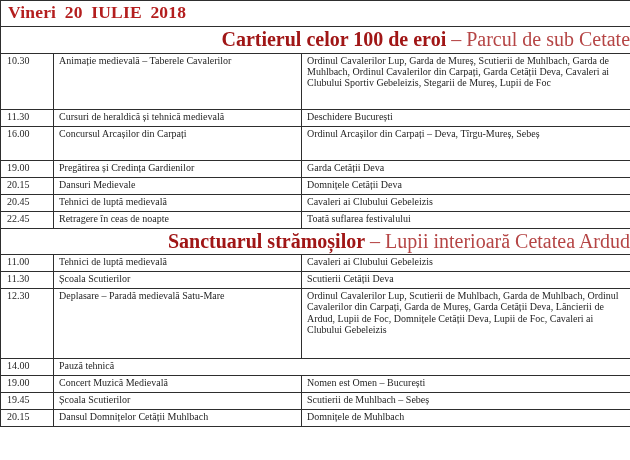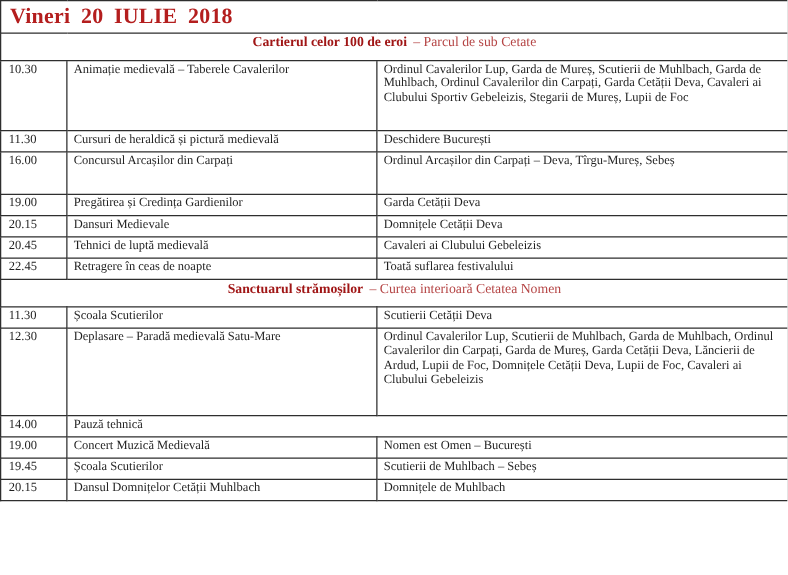--- a/index.html
+++ b/index.html
@@ -24,21 +24,21 @@
   col.c-time { width: 53px; }
   col.c-act  { width: 248px; }
   col.c-part { width: 329px; }
 
   tr.r-title { height: 26px; }
   tr.r-title td {
     font-size: 17.5px; font-weight: bold; color: #B41E1E;
     padding: 2px 0 2px 7px; word-spacing: 4px; letter-spacing: .2px;
   }
   tr.r-head { height: 22px; }
-  tr.r-head td { text-align: center; font-size: 11px; padding: 1px 0 2px 0; }
+  tr.r-head td { text-align: right; font-size: 20px; padding: 1px 0 2px 0; }
   .head-bold { font-weight: bold; color: #A01616; }
   .head-rest { color: #B54545; margin-left: 5px; }
 
   tr.r-single { height: 17px; }
   tr.r-lines4 { height: 56px; }
   tr.r-lines2a { height: 34px; }
   tr.r-lines5 { height: 70px; margin-top: 40px; }
   tr.r-lines2b { height: 35px; }
 
   td.time-cell { padding-left: 6px; }
@@ -64,21 +64,21 @@
       <td colspan="3"><span class="head-bold">Cartierul celor 100 de eroi</span><span class="head-rest">– Parcul de sub Cetate</span></td>
     </tr>
 
     <tr class="r-lines4">
       <td class="time-cell">10.30</td>
       <td>Animație medievală – Taberele Cavalerilor</td>
       <td>Ordinul Cavalerilor Lup, Garda de Mureș, Scutierii de Muhlbach, Garda de Muhlbach, Ordinul Cavalerilor din Carpați, Garda Cetății Deva, Cavaleri ai Clubului Sportiv Gebeleizis, Stegarii de Mureș, Lupii de Foc</td>
     </tr>
     <tr class="r-single">
       <td class="time-cell">11.30</td>
-      <td>Cursuri de heraldică și pictură medievală</td>
+      <td>Cursuri de heraldică și tehnică medievală</td>
       <td>Deschidere București</td>
     </tr>
     <tr class="r-lines2a">
       <td class="time-cell">16.00</td>
       <td>Concursul Arcașilor din Carpați</td>
       <td>Ordinul Arcașilor din Carpați – Deva, Tîrgu-Mureș, Sebeș</td>
     </tr>
     <tr class="r-single">
       <td class="time-cell">19.00</td>
       <td>Pregătirea și Credința Gardienilor</td>
@@ -94,23 +94,28 @@
       <td>Tehnici de luptă medievală</td>
       <td>Cavaleri ai Clubului Gebeleizis</td>
     </tr>
     <tr class="r-single">
       <td class="time-cell">22.45</td>
       <td>Retragere în ceas de noapte</td>
       <td>Toată suflarea festivalului</td>
     </tr>
 
     <tr class="r-head">
-      <td colspan="3"><span class="head-bold">Sanctuarul strămoșilor</span><span class="head-rest">– Curtea interioară Cetatea Nomen</span></td>
+      <td colspan="3"><span class="head-bold">Sanctuarul strămoșilor</span><span class="head-rest">– Lupii interioară Cetatea Ardud</span></td>
     </tr>
 
+    <tr class="r-single">
+      <td class="time-cell">11.00</td>
+      <td>Tehnici de luptă medievală</td>
+      <td>Cavaleri ai Clubului Gebeleizis</td>
+    </tr>
     <tr class="r-single">
       <td class="time-cell">11.30</td>
       <td>Școala Scutierilor</td>
       <td>Scutierii Cetății Deva</td>
     </tr>
     <tr class="r-lines5">
       <td class="time-cell">12.30</td>
       <td>Deplasare – Paradă medievală Satu-Mare</td>
       <td>Ordinul Cavalerilor Lup, Scutierii de Muhlbach, Garda de Muhlbach, Ordinul Cavalerilor din Carpați, Garda de Mureș, Garda Cetății Deva, Lăncierii de Ardud, Lupii de Foc, Domnițele Cetății Deva, Lupii de Foc, Cavaleri ai Clubului Gebeleizis</td>
     </tr>

